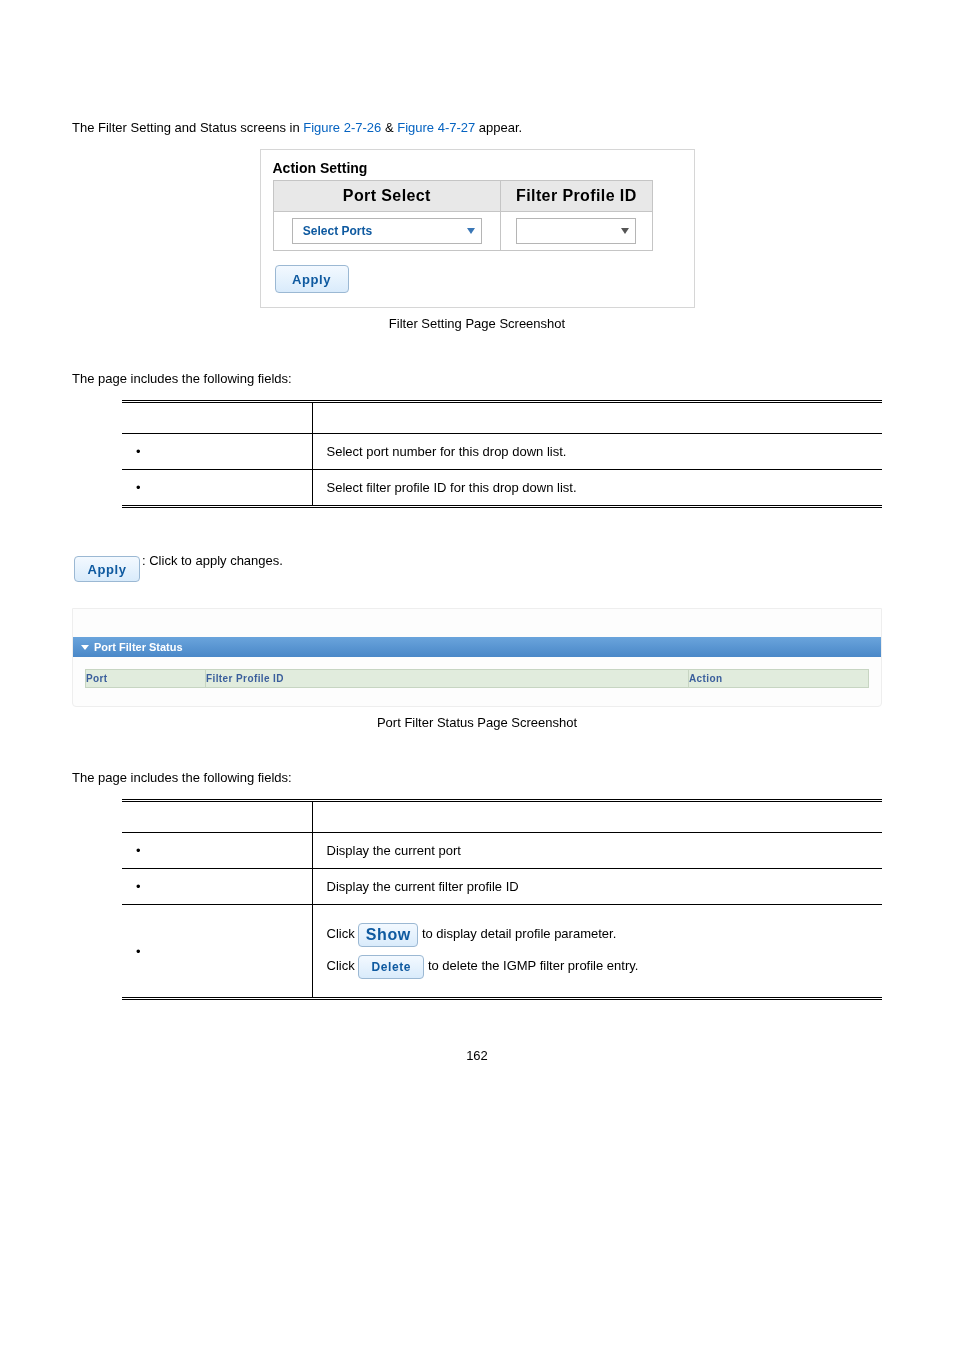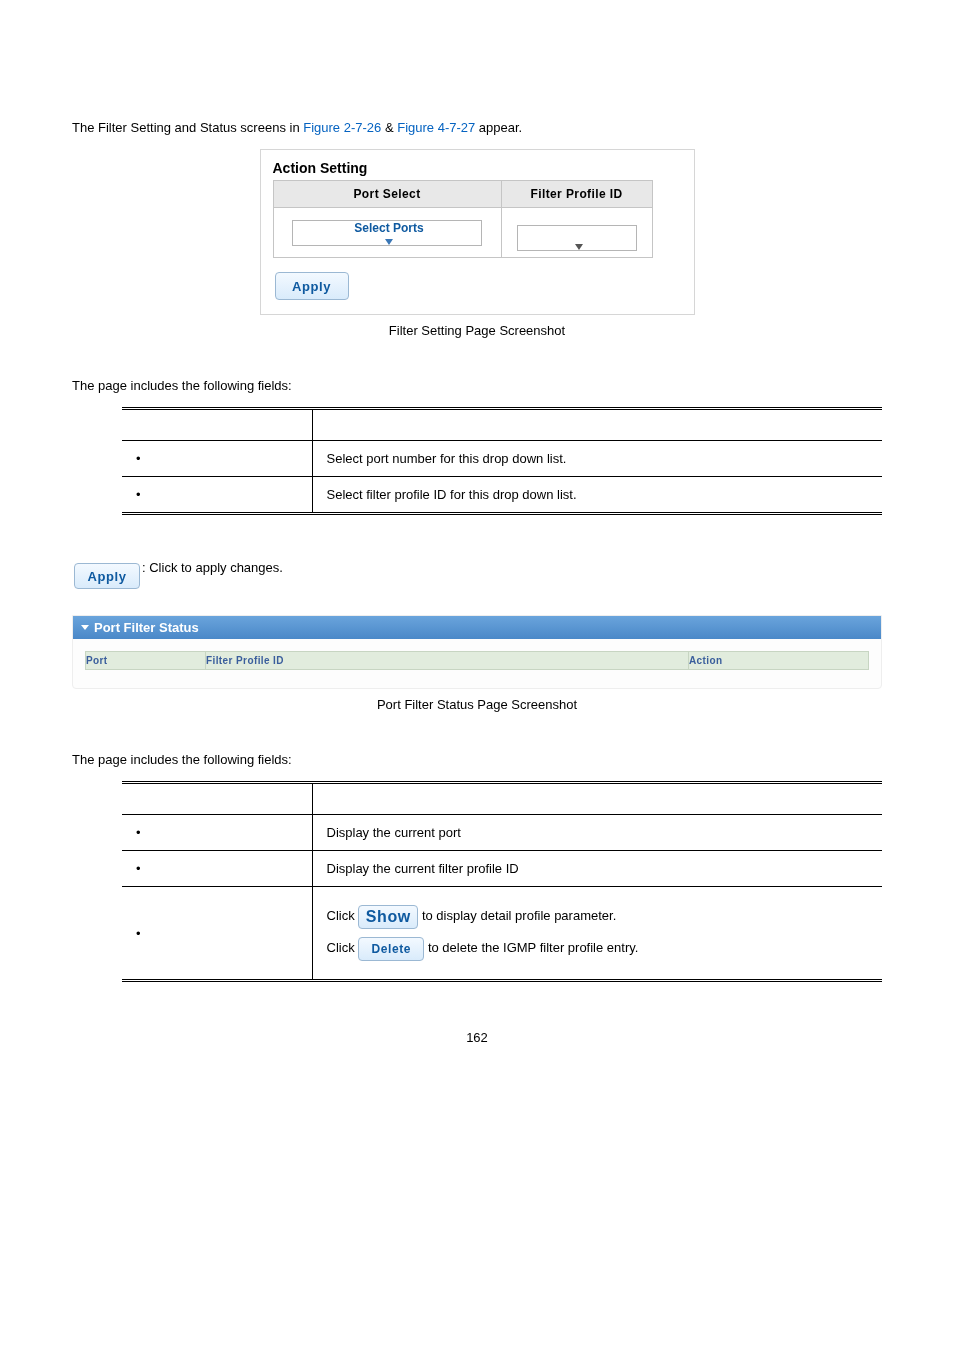--- a/index.html
+++ b/index.html
@@ -47,33 +47,32 @@
   .ss1-table th, .ss1-table td {
     border: 1px solid #c5c5c5;
     padding: 6px 8px;
     text-align: center;
     vertical-align: middle;
   }
   .ss1-table th {
     background: #e8e8e8;
     font-weight: bold;
     font-family: Verdana, sans-serif;
-    font-size: 12px;
+    font-size: 16px;
     letter-spacing: 0.4px;
   }
   .ss1-select {
     display: inline-flex;
     align-items: center;
     justify-content: space-between;
     border: 1px solid #b5b5b5;
     background: #fff;
     height: 26px;
     padding: 0 6px 0 10px;
     font-family: Verdana, sans-serif;
-    flex-direction: column;
   }
   .ss1-select.big {
     width: 190px;
     color: #0f5aa0;
     font-weight: bold;
     font-size: 12px;
   }
   .ss1-select.small { width: 120px; }
   .caret {
     width: 0; height: 0;
@@ -131,25 +130,26 @@
     margin: 26px 0 8px 0;
     background: #fdfdfd;
     border: 1px solid #eee;
     border-radius: 0 0 4px 4px;
   }
   .status-header {
     background: linear-gradient(#6aa4dc, #4a88c8);
     color: #fff;
     font-family: Verdana, sans-serif;
     font-weight: bold;
-    font-size: 13px;
+    font-size: 11px;
     padding: 4px 8px;
     display: flex;
     align-items: center;
     gap: 5px;
+    margin-top: 28px;
   }
   .mini-caret {
     width: 0; height: 0;
     border-left: 4px solid transparent;
     border-right: 4px solid transparent;
     border-top: 5px solid #fff;
     display: inline-block;
   }
   .status-body { padding: 12px 12px 18px 12px; }
   .status-table {

